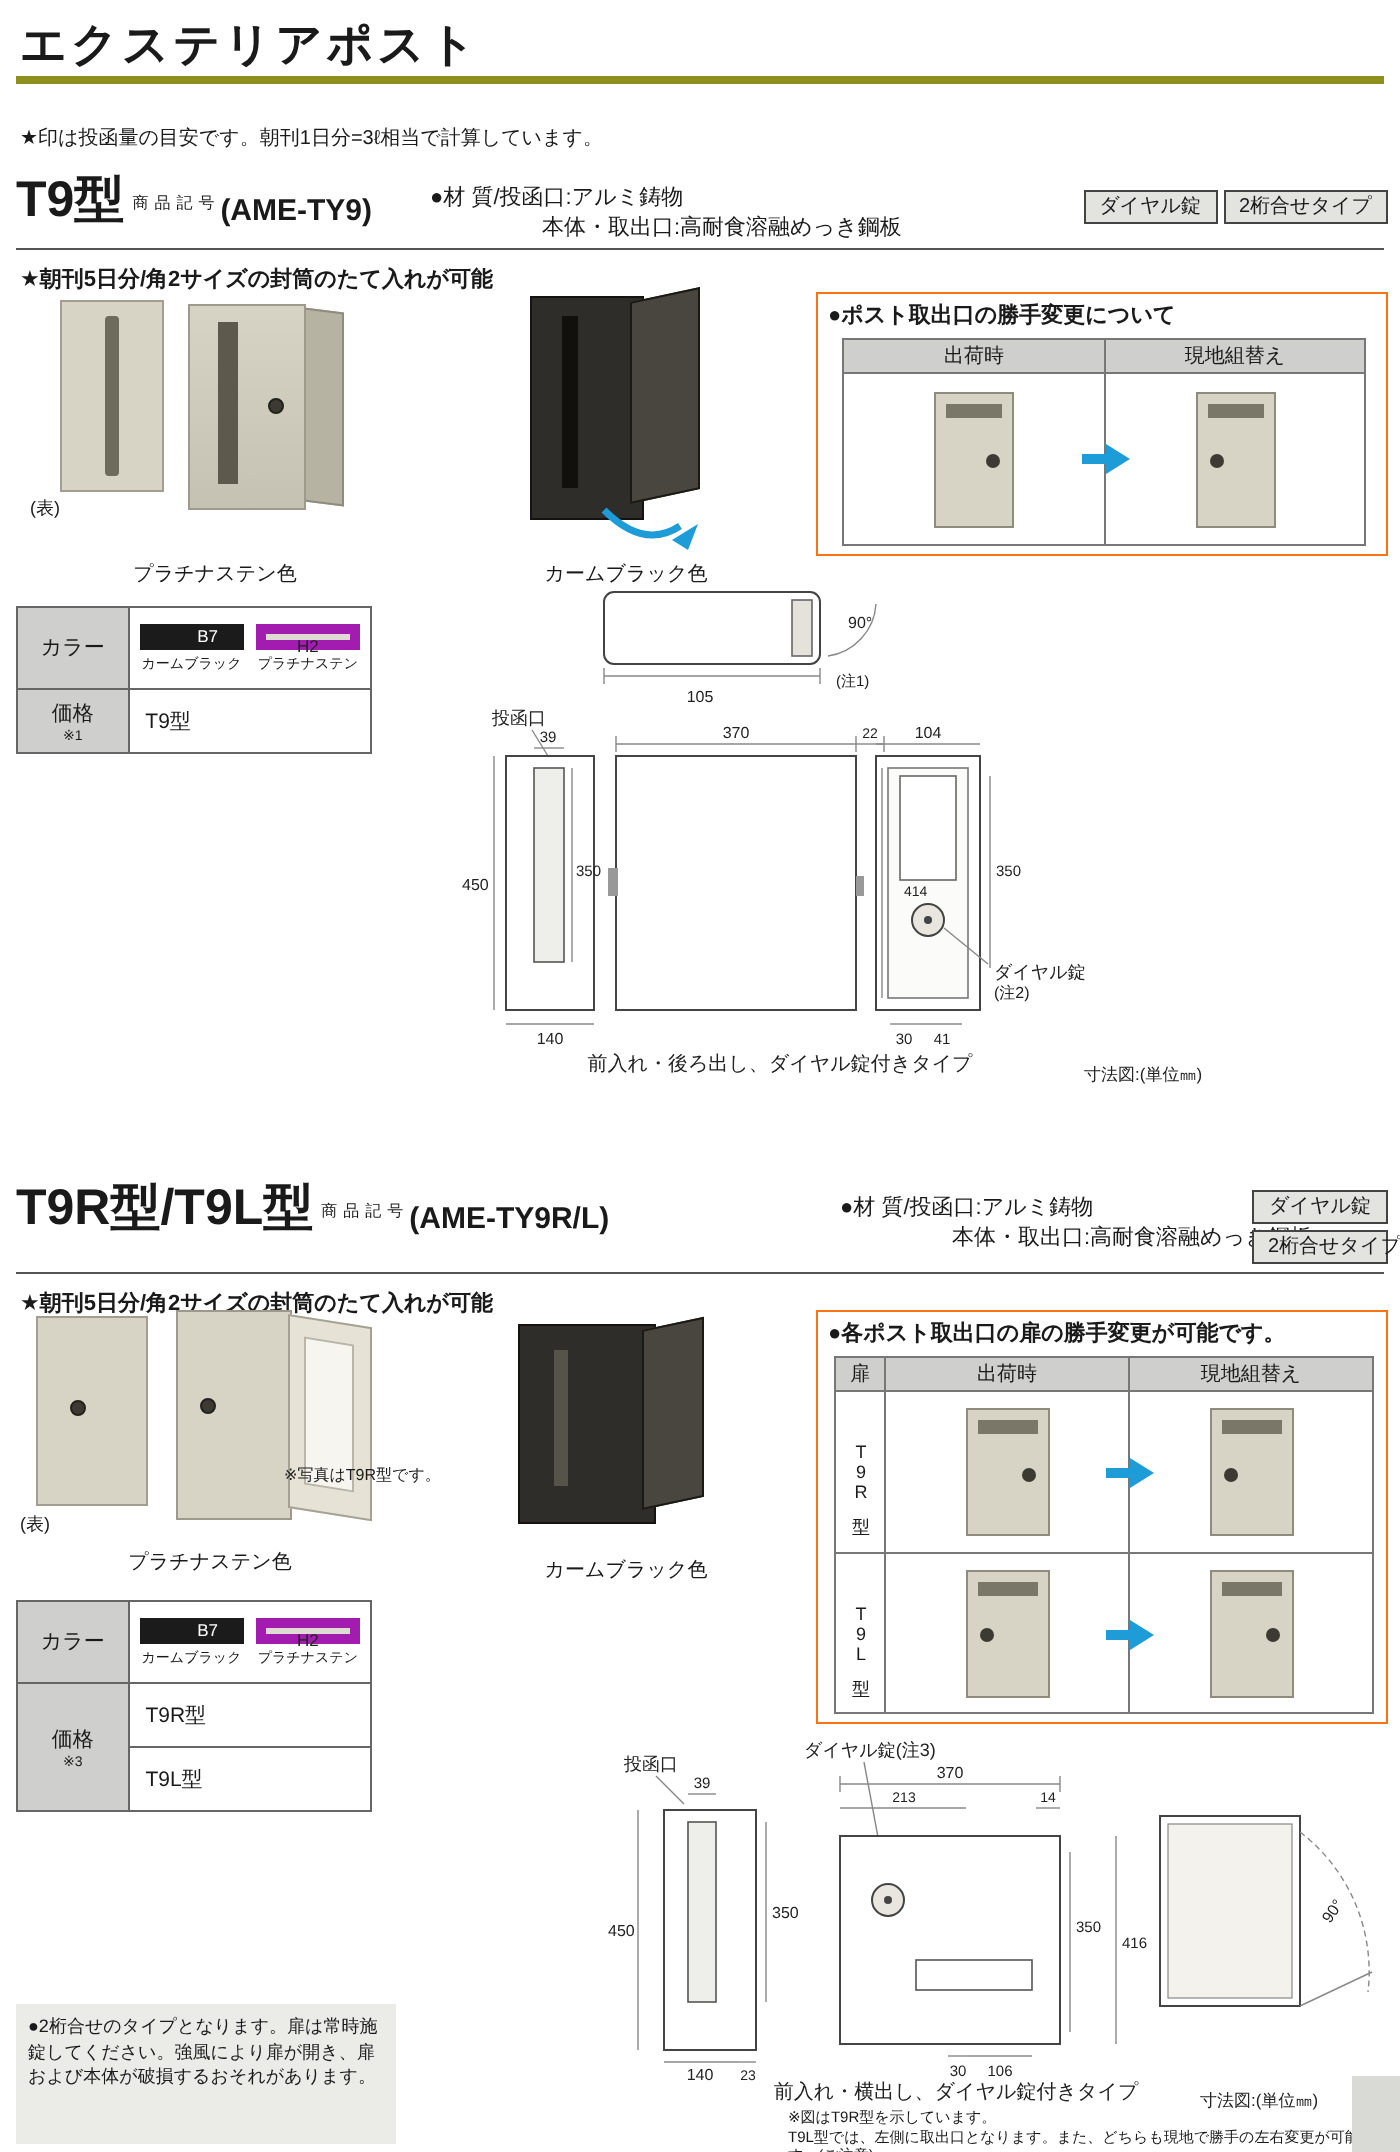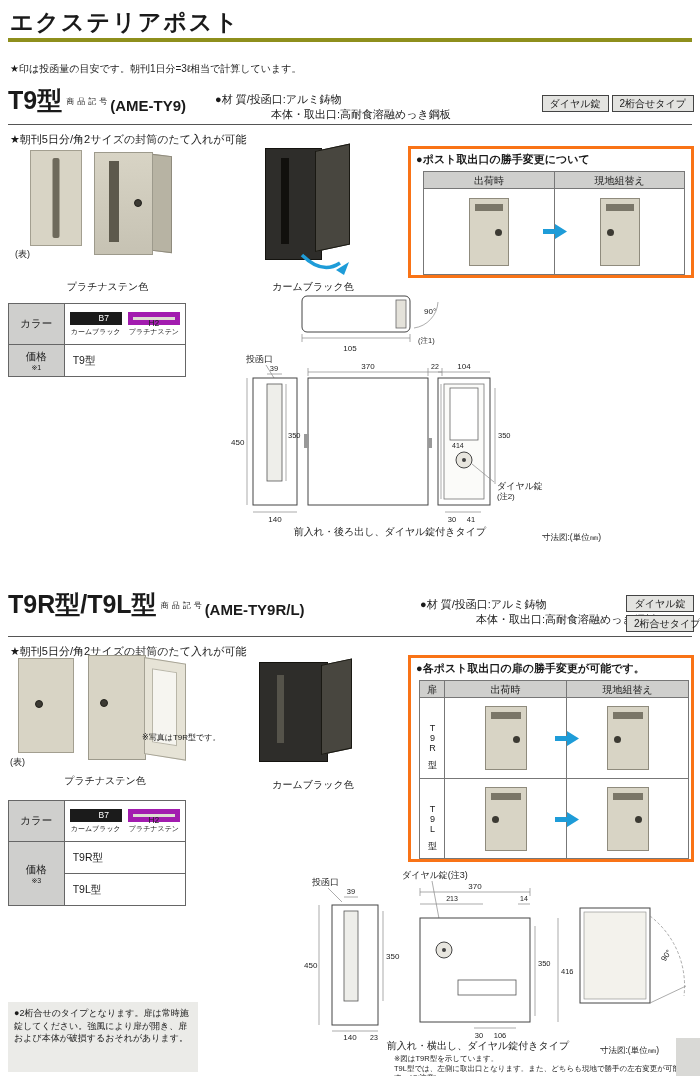--- a/index.html
+++ b/index.html
@@ -15,21 +15,21 @@
   .model{font-size:25px;font-weight:bold;line-height:1;}
   .code-stack{display:inline-flex;flex-direction:row;align-items:flex-start;line-height:1;}
   .plabel{font-size:8px;letter-spacing:3px;margin-bottom:2px;}
   .model-code{font-size:15px;font-weight:bold;}
   .mat{font-size:11px;line-height:15px;}
   .mat2{padding-left:56px;}
   .badges-row{display:flex;gap:3px;}
   .badges-col{display:flex;flex-direction:column;gap:3px;width:68px;}
   .badge{display:inline-block;border:1px solid #444;background:#e3e3e0;font-size:10px;
          line-height:15px;height:17px;padding:0 7px;text-align:center;white-space:nowrap;}
-  .feature{font-size:11px;font-weight:normal;}
+  .feature{font-size:11px;font-weight:bold;}
   .cap{font-size:10px;text-align:center;}
   .tinytxt{font-size:9px;}
 
   
   .photo-front{background:var(--beige,#d8d4c5);border:1px solid #a39f90;}
   .slot-v{position:absolute;left:50%;top:7%;width:7px;height:86%;transform:translateX(-50%);
           background:#6e6a5c;border-radius:2px;}
   .photo-angled .pa-side{position:absolute;right:0;top:3%;width:26%;height:94%;
           background:var(--beige_dark,#b7b3a3);border:1px solid #8f8b7d;transform:skewY(7deg);}
   .photo-angled .pa-face{position:absolute;left:0;top:0;width:76%;height:100%;
@@ -43,21 +43,21 @@
           background:#48463f;border:1px solid #1a1913;transform:skewY(-12deg);transform-origin:left center;}
   .pb-slot{position:absolute;left:28%;top:8%;width:8px;height:78%;background:#11100d;}
   .po-face{position:absolute;left:0;top:0;width:58%;height:100%;
           background:var(--beige,#d8d4c5);border:1px solid #9d9a8c;}
   .po-door{position:absolute;left:56%;top:2%;width:42%;height:92%;background:#e6e3d6;
           border:1px solid #a5a294;transform:skewY(9deg);transform-origin:left center;}
   .po-glass{position:absolute;left:18%;top:10%;width:62%;height:78%;background:#f6f5f0;border:1px solid #b9b6a8;}
   .pb-handle{position:absolute;left:26%;top:12%;width:7px;height:70%;background:#55534a;}
 
   
-  .panel{border:3px solid #f97316;background:#fff;}
+  .panel{border:1px solid #f97316;background:#fff;}
   .panel-title{position:absolute;left:5px;top:3px;font-size:11px;font-weight:bold;white-space:nowrap;}
   .ptable{position:absolute;border:1px solid #777;background:#000000;}
   .pthead{display:flex;height:17px;background:var(--hdr,#cfcfcd);border-bottom:1px solid #777;}
   .pth{font-size:10px;text-align:center;line-height:17px;}
   .pth + .pth{border-left:1px solid #777;}
   .ptrow{display:flex;position:relative;background:#fff;}
   .ptrow + .ptrow{border-top:1px solid #777;}
   .ptc{display:flex;align-items:center;justify-content:center;}
   .ptc + .ptc{border-left:1px solid #777;}
   .vtext{writing-mode:vertical-rl;text-orientation:upright;font-size:9px;line-height:1;}

